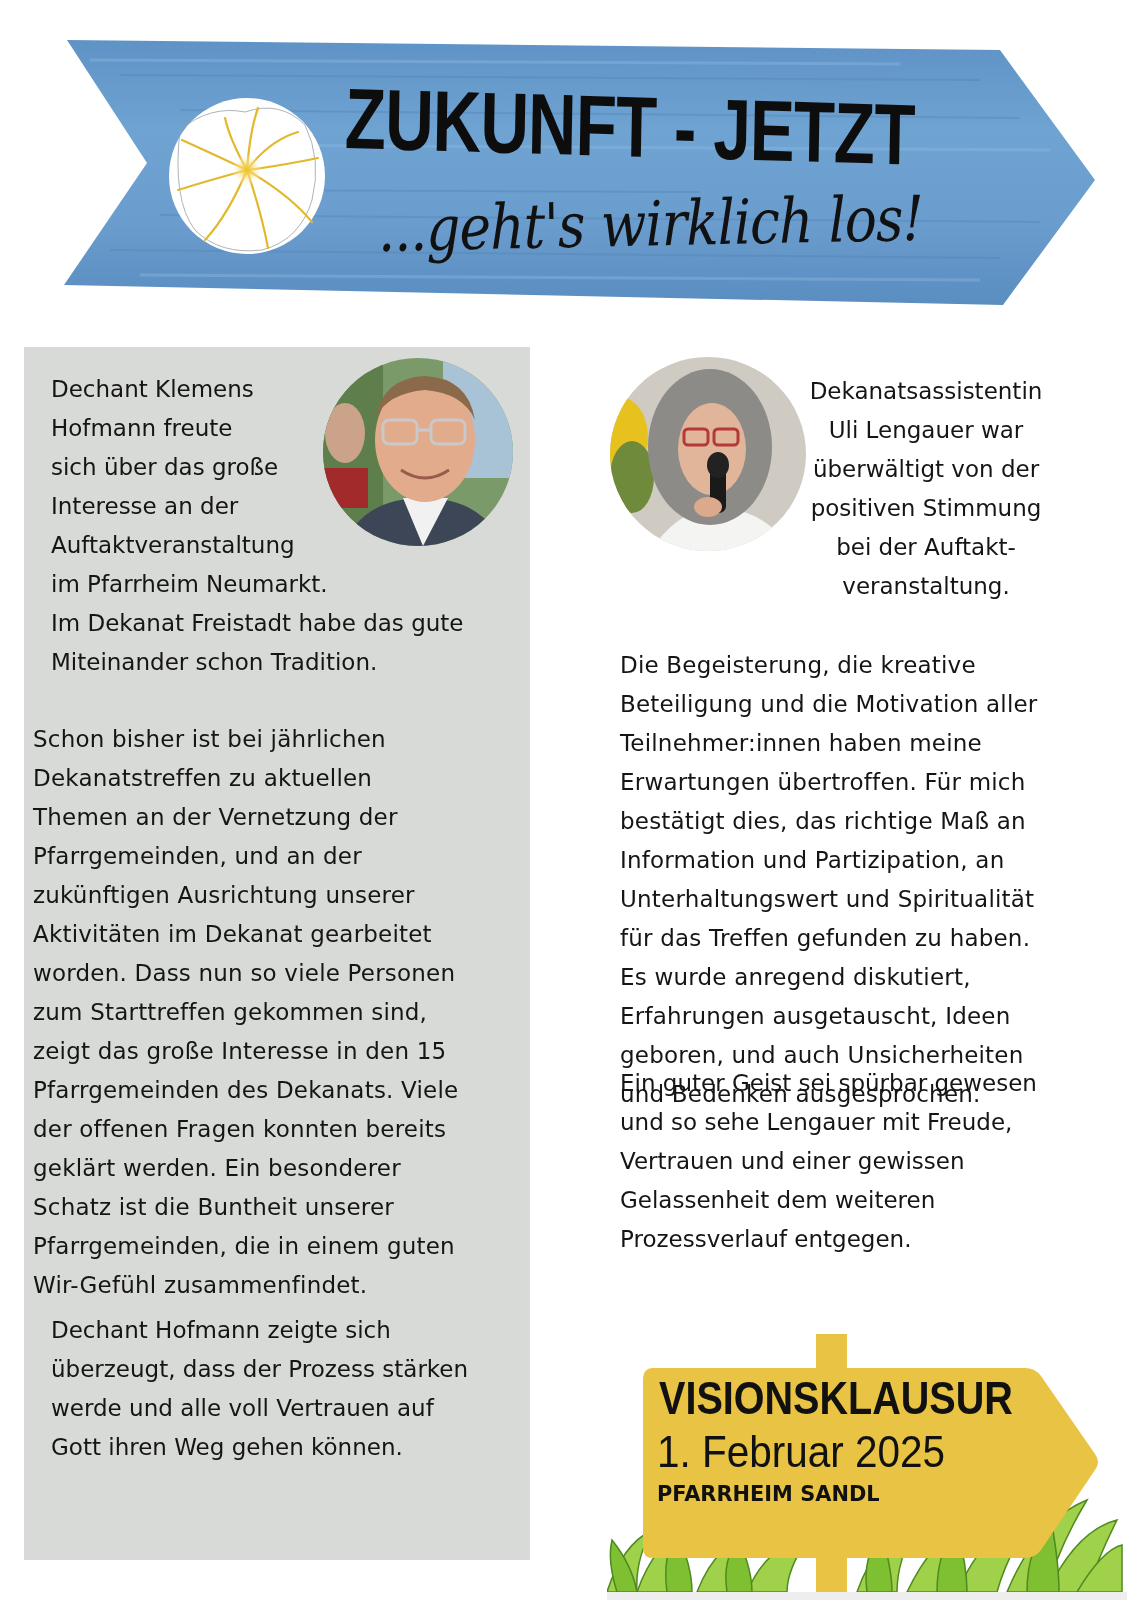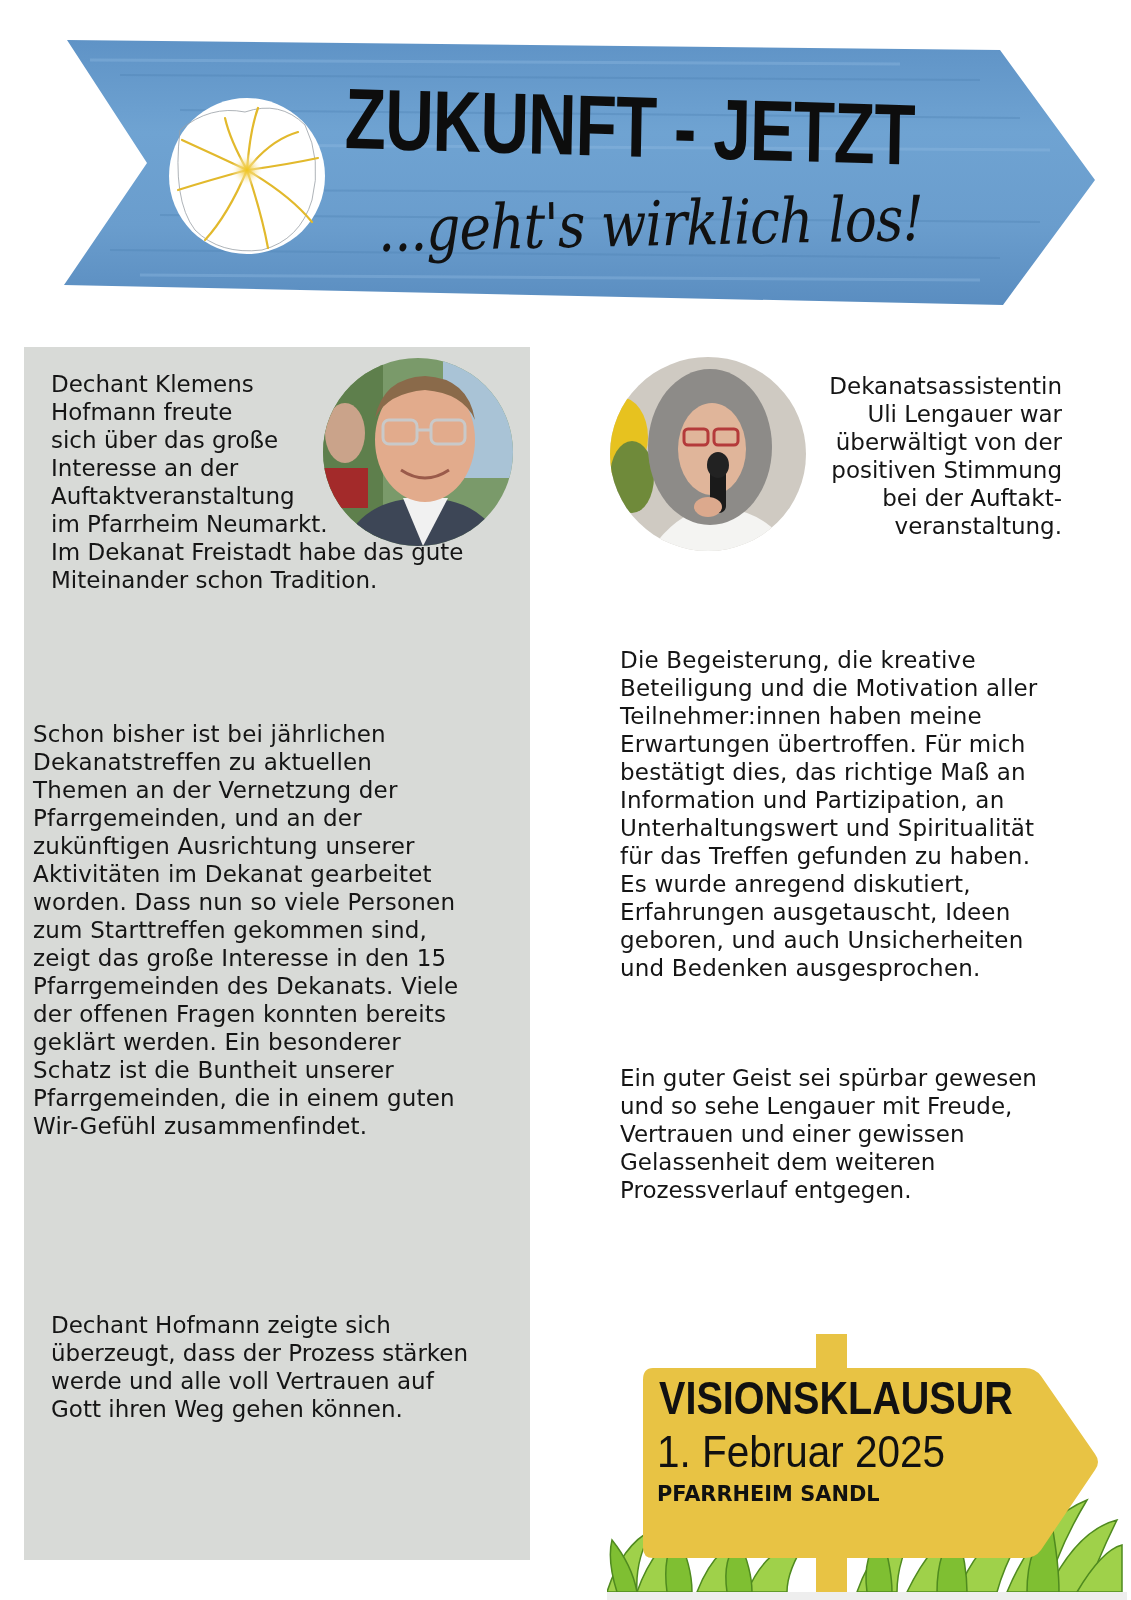--- a/index.html
+++ b/index.html
@@ -28,29 +28,29 @@
     white-space: nowrap; letter-spacing: -1px;
   }
 
   
   #left-panel {
     left: 24px; top: 347px; width: 506px; height: 1213px;
     background: #d8dad7;
   }
   .txt {
     font-family: "DejaVu Sans", sans-serif; font-size: 23px;
-    line-height: 28px; color: #151515; white-space: pre-line;
+    line-height: 39px; color: #151515; white-space: pre-line;
   }
   .it { }
   .photo {
     position: absolute; border-radius: 50%; overflow: hidden;
   }
 
   
-  .right-align { text-align: right; }
+  .right-align { text-align: center; }
 
   
   #event-sign { left: 607px; top: 1330px; width: 520px; height: 270px; }
   #event-sign svg { position: absolute; left: 0; top: 0; }
   .sign-title {
     position: absolute; left: 52px; top: 40px;
     font-family: "Liberation Sans", sans-serif; font-weight: bold;
     font-size: 46px; line-height: 56px; color: #111;
     transform: scaleX(0.86); transform-origin: left center; white-space: nowrap;
   }

